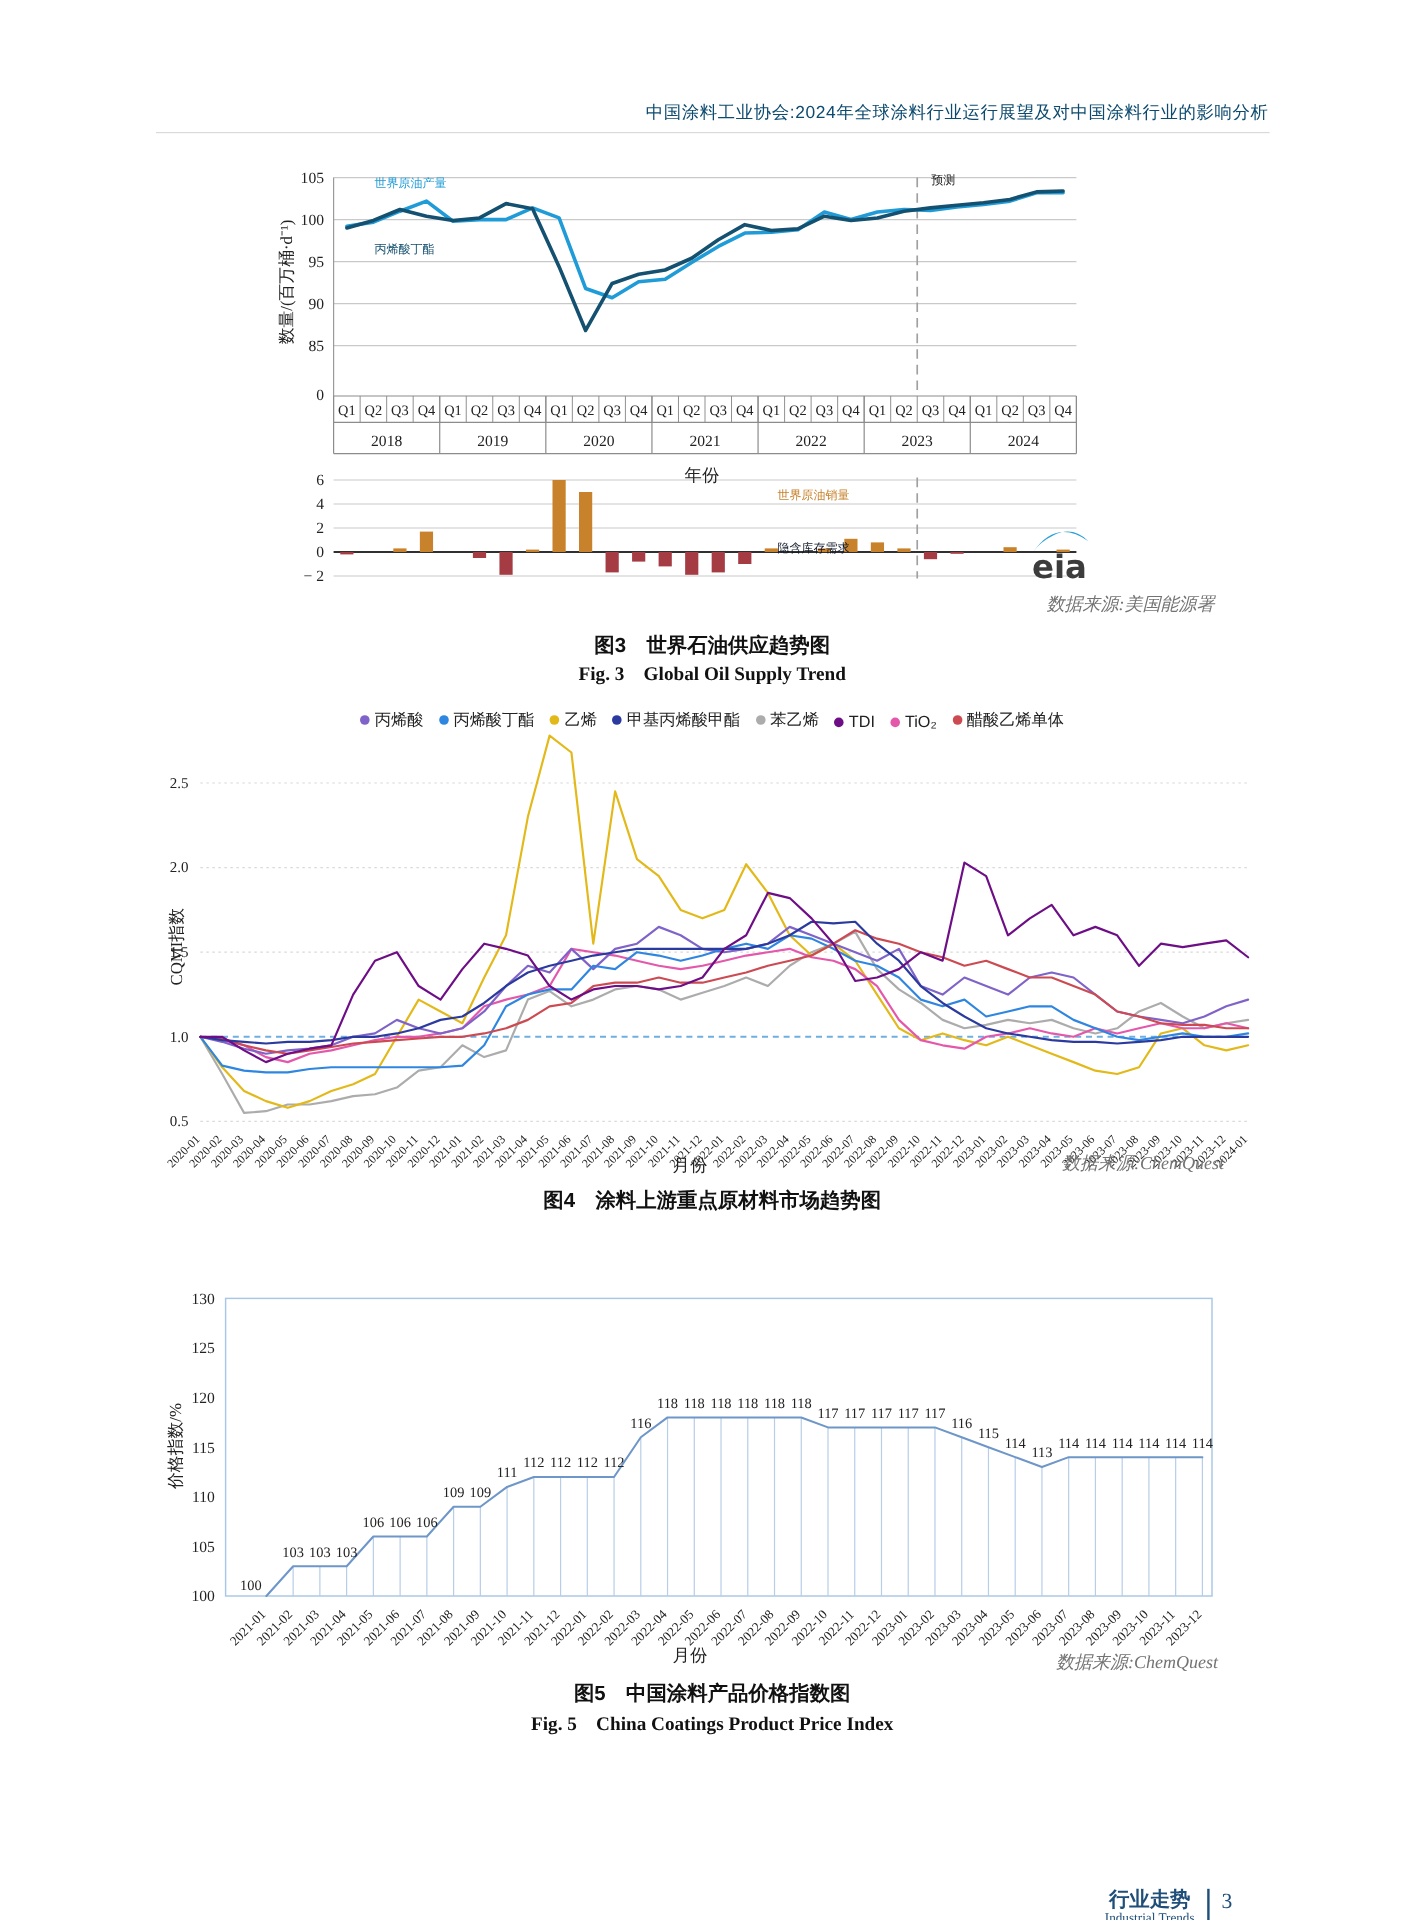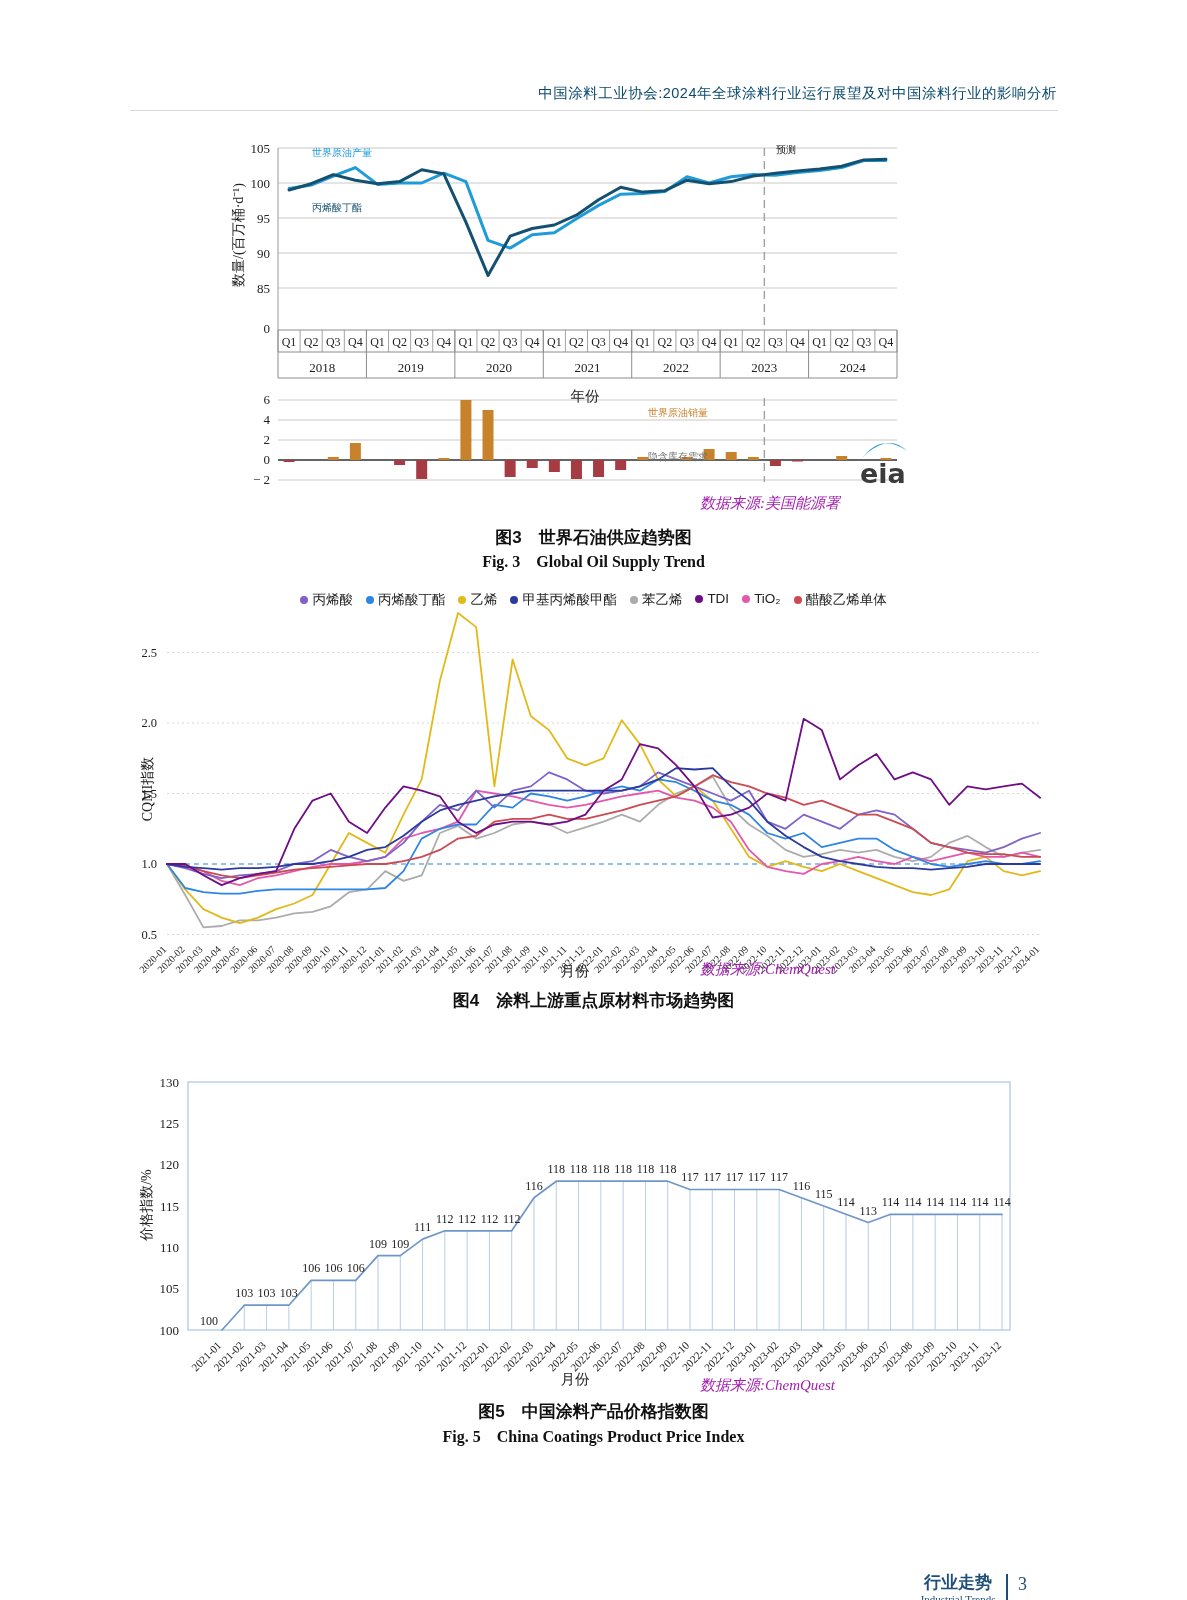--- a/index.html
+++ b/index.html
@@ -7,23 +7,23 @@
         font-family:"Liberation Sans",sans-serif;color:#222;}
   .abs{position:absolute;}
   .hdr{left:130px;top:84px;width:927px;text-align:right;font-size:14.5px;color:#0c4a6e;letter-spacing:.5px;}
   .hdr-rule{left:130px;top:110px;width:928px;height:0;border-top:1px solid #d9d9d9;}
   .rot{transform:rotate(-90deg);transform-origin:center center;text-align:center;}
   .axis-title-v{font-family:"Liberation Serif",serif;font-size:14px;color:#222;}
   .chart-label{font-size:10px;font-family:"Liberation Sans",sans-serif;}
   .cap-cn{left:0;top:0;width:1187px;text-align:center;font-weight:bold;font-size:17px;color:#111;}
   .cap-en{left:0;top:0;width:1187px;text-align:center;font-weight:bold;font-size:16px;
           font-family:"Liberation Serif",serif;color:#111;}
-  .src{font-style:italic;font-family:"Liberation Serif",serif;font-size:15px;color:#a21caf;}
+  .src{font-style:italic;font-family:"Liberation Serif",serif;font-size:15px;color:#737373;text-align:right;}
   .legend{left:135px;top:591px;width:917px;display:flex;justify-content:center;gap:13px;
-          font-size:13.5px;align-items:flex-start;}
+          font-size:13.5px;align-items:flex-end;}
   .legend-item{display:flex;align-items:center;gap:4px;white-space:nowrap;}
   .dot{width:8px;height:8px;border-radius:50%;display:inline-block;}
   .axis-x-title{font-family:"Liberation Serif",serif;font-size:14.5px;color:#222;text-align:center;}
   .eia{left:856px;top:436px;width:60px;height:60px;}
   .eia-txt{position:absolute;left:4px;top:22px;font-family:"DejaVu Sans",sans-serif;
            font-weight:bold;font-size:27px;color:#3c3c3c;letter-spacing:0;}
   .footer{right:160px;top:1574px;display:flex;align-items:flex-start;gap:10px;color:#1f4e79;}
   .footer .cnln{font-weight:bold;font-size:17px;text-align:center;line-height:1.1;}
   .footer .enln{font-size:11px;font-family:Liberation Serif, serif;text-align:center;}
   .footer .bar{width:2.5px;height:40px;background:#1f4e79;}
@@ -164,21 +164,21 @@
       <rect x="606.2321428571429" y="326" width="11" height="4" fill="#c8822b"></rect>
       <rect x="650.4464285714286" y="328" width="11" height="2" fill="#c8822b"></rect>
       <line x1="534.3571428571429" y1="268" x2="534.3571428571429" y2="352" stroke="#a0a0a0" stroke-width="1.4" stroke-dasharray="8,5"></line>
     </svg>
 
   <div class="abs chart-label" style="left:312px;top:146px;color:#1f9bd7;">世界原油产量</div>
   <div class="abs chart-label" style="left:312px;top:201px;color:#14506f;">丙烯酸丁酯</div>
   <div class="abs chart-label" style="left:776px;top:143px;color:#222;">预测</div>
   <div class="abs axis-x-title" style="left:540px;top:387px;width:90px;">年份</div>
   <div class="abs chart-label" style="left:648px;top:406px;color:#c8822b;">世界原油销量</div>
-  <div class="abs chart-label" style="left:648px;top:450px;color:#737373;">隐含库存需求</div>
+  <div class="abs chart-label" style="left:648px;top:450px;color:#0f172a;">隐含库存需求</div>
 
   <div class="abs eia">
     <svg width="60" height="60" viewBox="0 0 60 60">
       <path d="M5,24 Q24,-4 51,15 Q38,2 22,10 Q10,16 5,24 Z" fill="#2a9fd8"></path>
     </svg>
     <span class="eia-txt">eia</span>
   </div>
   <div class="abs src" style="left:700px;top:494px;width:312px;">数据来源:美国能源署</div>
 
   <div class="abs cap-cn" style="top:526px;">图3　世界石油供应趋势图</div>

